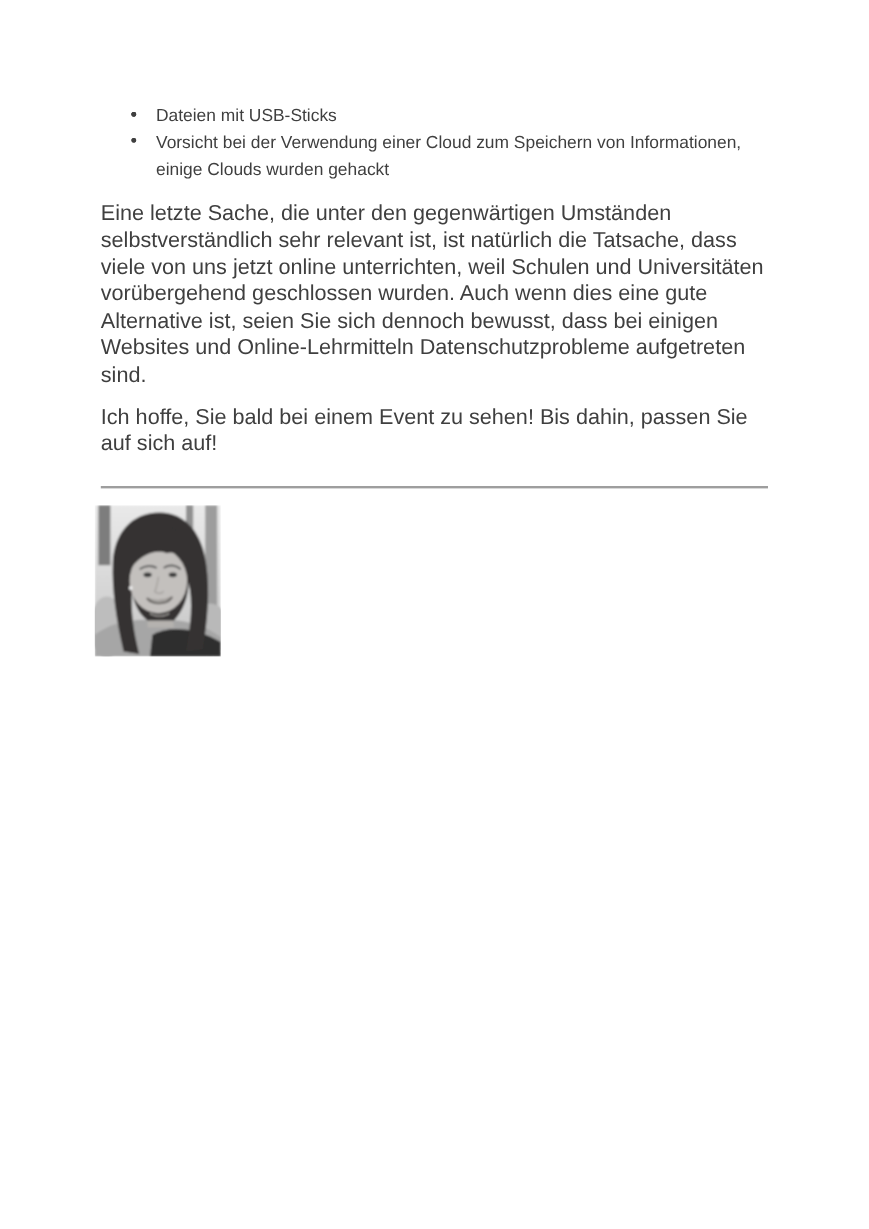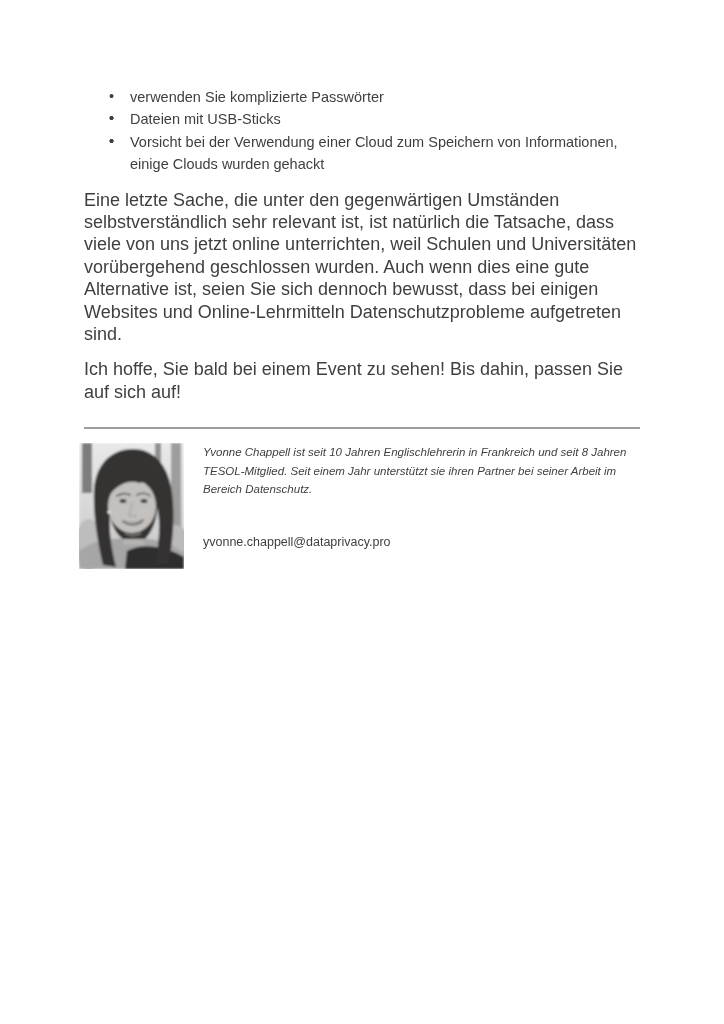--- a/index.html
+++ b/index.html
@@ -56,21 +56,20 @@
 </style>
 </head>
 <body>
 
 <div class="page">
   <div class="content">
 
     <ul class="bullets">
       <li>
         <span class="bullet">•</span>
-        <span>verwenden Sie komplizierte Passwörter</span>
       </li>
       <li>
         <span class="bullet">•</span>
       </li>
       <li>
         <span class="bullet">•</span>
         <span>Dateien mit USB-Sticks</span>
       </li>
       <li>
         <span class="bullet">•</span>
@@ -118,20 +117,16 @@
             <ellipse cx="44" cy="58" rx="3.4" ry="2" fill="#3a3a3a"></ellipse>
             <ellipse cx="65" cy="58" rx="3.4" ry="2" fill="#3a3a3a"></ellipse>
             <path d="M53,60 C52,66 51,70 50,72 C52,74 56,74 57,72" stroke="#a8a5a2" stroke-width="1.3" fill="none" stroke-linecap="round"></path>
             <path d="M44,78 C48,83 60,83 64,77" stroke="#6b6865" stroke-width="2" fill="none" stroke-linecap="round"></path>
             <path d="M45,78 C50,80 58,80 63,77" stroke="#8f8b88" stroke-width="1" fill="none"></path>
             <path d="M46,90 C50,93 58,93 62,90" stroke="#adaaa7" stroke-width="1" fill="none"></path>
             <circle cx="30" cy="69" r="1.6" fill="#efefef"></circle>
           </g>
         </svg>
       </div>
-      <div class="author-text">
-        <p class="bio">Yvonne Chappell ist seit 10 Jahren Englischlehrerin in Frankreich und seit 8 Jahren TESOL-Mitglied. Seit einem Jahr unterstützt sie ihren Partner bei seiner Arbeit im Bereich Datenschutz.</p>
-        <div class="email">yvonne.chappell@dataprivacy.pro</div>
-      </div>
     </div>
 
   </div>
 </div>
 
 </body></html>

